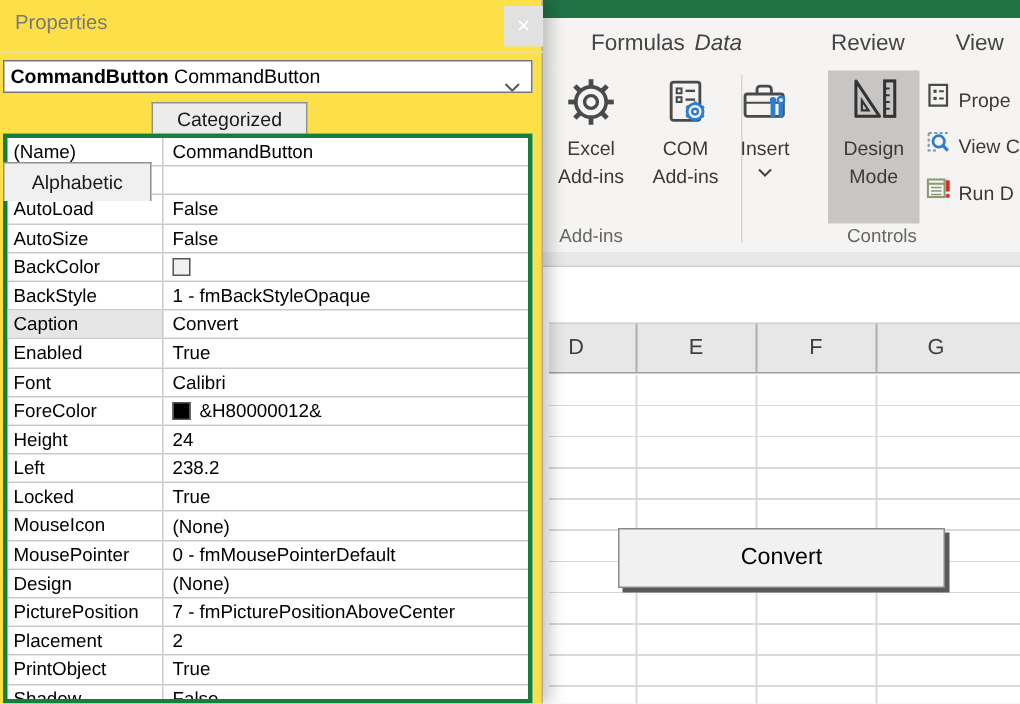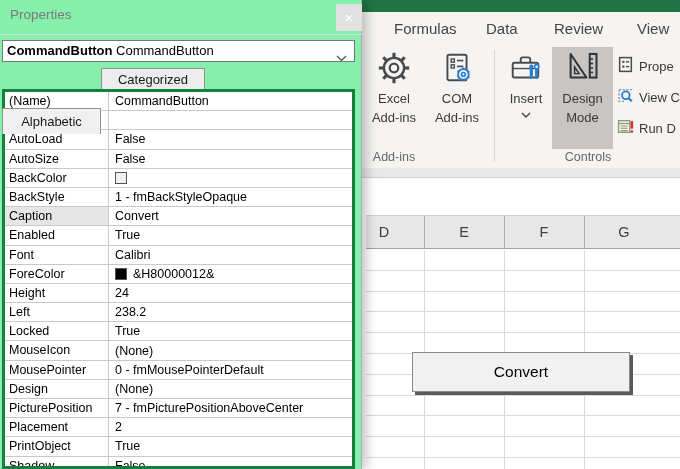--- a/index.html
+++ b/index.html
@@ -5,30 +5,30 @@
   * { margin:0; padding:0; box-sizing:border-box; }
   html,body { width:680px; height:469px; }
   body { font-family:"Liberation Sans","DejaVu Sans",sans-serif; background:#fff; }
   .screen { position:relative; width:680px; height:469px; overflow:hidden; background:#fff; }
 
   
   .titlebar { position:absolute; left:0; top:0; width:680px; height:12px; background:#217346; }
   .ribbon-tabs { position:absolute; left:0; top:12px; width:680px; height:33px; background:#f5f4f2; }
   .ribbon-tab { position:absolute; top:0; height:33px; line-height:33px; font-size:15px; color:#444; cursor:default; }
   .ribbon-tab:nth-child(1){ left:394px; }
-  .ribbon-tab:nth-child(2){ left:486px; }
+  .ribbon-tab:nth-child(2){ left:463px;font-style:italic; }
   .ribbon-tab:nth-child(3){ left:554px; }
   .ribbon-tab:nth-child(4){ left:637px; }
   .ribbon-body { position:absolute; left:0; top:45px; width:680px; height:123px; background:#f5f4f2; }
   .rb-big { position:absolute; top:2px; height:102px; display:flex; flex-direction:column; align-items:center; }
   .rb-big .ic { height:42px; display:flex; align-items:center; justify-content:center; }
   .rb-lab { font-size:13px; color:#3b3a39; line-height:19px; text-align:center; white-space:nowrap; }
   .btn-excel-addins { left:362px; width:64px; }
   .btn-com-addins  { left:427px; width:60px; }
-  .btn-insert      { left:502px; width:48px; }
+  .btn-insert      { left:486px; width:48px; }
   .btn-design      { left:552px; width:61px; background:#c8c6c4; }
   .rb-sep { position:absolute; left:494px; top:5px; width:1px; height:112px; background:#d8d6d4; }
   .group-label { position:absolute; top:105px; font-size:12.5px; color:#666; text-align:center; }
   .gl-addins { left:362px; width:64px; }
   .gl-controls { left:513px; width:150px; }
   .mini-stack { position:absolute; left:617px; top:11px; display:flex; flex-direction:column; gap:11px; }
   .mini-btn { display:flex; align-items:center; gap:5px; height:20px; white-space:nowrap;text-align:center; }
   .mini-btn .lab { font-size:13px; color:#3b3a39; }
   .chev { display:block; }
 
@@ -44,21 +44,21 @@
   .cells { position:absolute; left:366px; top:250px; width:314px; height:219px; background:#fff;
     background-image:
       repeating-linear-gradient(to right, transparent 0, transparent 79px, #d9d9d9 79px, #d9d9d9 80px),
       repeating-linear-gradient(to bottom, transparent 0, transparent 19.8px, #d9d9d9 19.8px, #d9d9d9 20.8px);
     background-position:-21px 0, 0 0; }
   .sheet-convert-btn { position:absolute; left:46px; top:102px; width:218px; height:40px;
     background:#f1f1f1; border:1px solid #8a8a8a; box-shadow:3px 3px 0 #595959;
     display:flex; align-items:center; justify-content:center; font-size:15.5px; color:#000; cursor:pointer; }
 
   
-  .props { position:absolute; left:0; top:0; width:362px; height:469px; background:#86efac;
+  .props { position:absolute; left:0; top:0; width:362px; height:469px; background:#fde047;
     border-right:1px solid #ababab; box-shadow:5px 0 10px rgba(0,0,0,.22); }
   .props-title { position:absolute; left:10px; top:7px; font-size:13.5px; color:#7a7a7a; }
   .props-close { position:absolute; left:336px; top:4px; width:26px; height:27px; background:#e1e1e1;
     color:#fff; font-size:15px; display:flex; align-items:center; justify-content:center; cursor:pointer; }
   .props-divider { position:absolute; left:0; top:34px; width:362px; height:1px; background:#dcdcdc; }
   .obj-combo { position:absolute; left:2px; top:40px; width:353px; height:22px; background:#fff;
     border:1px solid #767676; font-size:13px; line-height:20px; padding-left:4px; color:#000; cursor:pointer; white-space:nowrap; overflow:hidden; }
   .obj-combo .b { font-weight:bold; }
   .combo-chev { position:absolute; right:7px; top:7px; }
 

